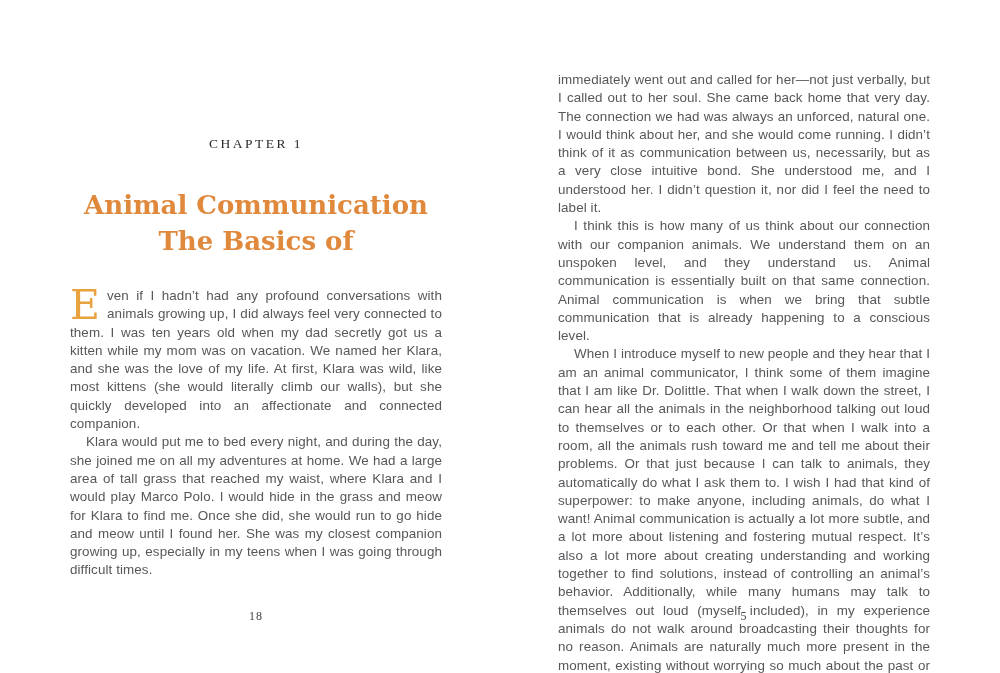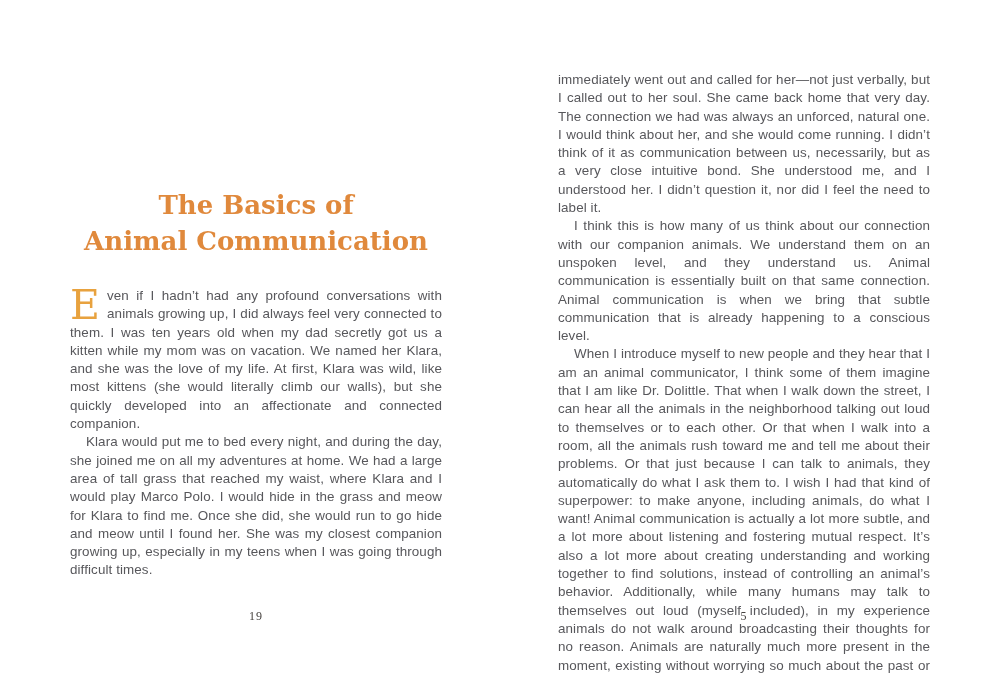--- a/index.html
+++ b/index.html
@@ -97,32 +97,33 @@
     color: #46423f;
   }
 </style>
 </head>
 <body>
 
 <div class="spread">
 
   <div class="page page-left">
 
+    <div class="chapter-label">CHAPTER 1</div>
 
     <div class="chapter-title">
+      <div>Animal Communication</div>
       <div>The Basics of</div>
-      <div>Animal Communication</div>
     </div>
 
     <div class="body-block">
       <p><span class="dropcap">E</span><span>ven if I hadn’t had any profound conversations with animals growing up, I did always feel very connected to them. I was ten years old when my dad secretly got us a kitten while my mom was on vacation. We named her Klara, and she was the love of my life. At first, Klara was wild, like most kittens (she would literally climb our walls), but she quickly developed into an affectionate and connected companion.</span></p>
       <p class="indent">Klara would put me to bed every night, and during the day, she joined me on all my adventures at home. We had a large area of tall grass that reached my waist, where Klara and I would play Marco Polo. I would hide in the grass and meow for Klara to find me. Once she did, she would run to go hide and meow until I found her. She was my closest companion growing up, especially in my teens when I was going through difficult times.</p>
     </div>
 
-    <div class="page-number">19</div>
+    <div class="page-number">18</div>
   </div>
 
   <div class="page page-right">
 
 
     <div class="body-block">
       <p>immediately went out and called for her—not just verbally, but I called out to her soul. She came back home that very day. The connection we had was always an unforced, natural one. I would think about her, and she would come running. I didn’t think of it as communication between us, necessarily, but as a very close intuitive bond. She understood me, and I understood her. I didn’t question it, nor did I feel the need to label it.</p>
       <p class="indent">I think this is how many of us think about our connection with our companion animals. We understand them on an unspoken level, and they understand us. Animal communication is essentially built on that same connection. Animal communication is when we bring that subtle communication that is already happening to a conscious level.</p>
       <p class="indent">When I introduce myself to new people and they hear that I am an animal communicator, I think some of them imagine that I am like Dr. Dolittle. That when I walk down the street, I can hear all the animals in the neighborhood talking out loud to themselves or to each other. Or that when I walk into a room, all the animals rush toward me and tell me about their problems. Or that just because I can talk to animals, they automatically do what I ask them to. I wish I had that kind of superpower: to make anyone, including animals, do what I want! Animal communication is actually a lot more subtle, and a lot more about listening and fostering mutual respect. It’s also a lot more about creating understanding and working together to find solutions, instead of controlling an animal’s behavior. Additionally, while many humans may talk to themselves out loud (myself included), in my experience animals do not walk around broadcasting their thoughts for no reason. Animals are naturally much more present in the moment, existing without worrying so much about the past or the future.</p>
     </div>

